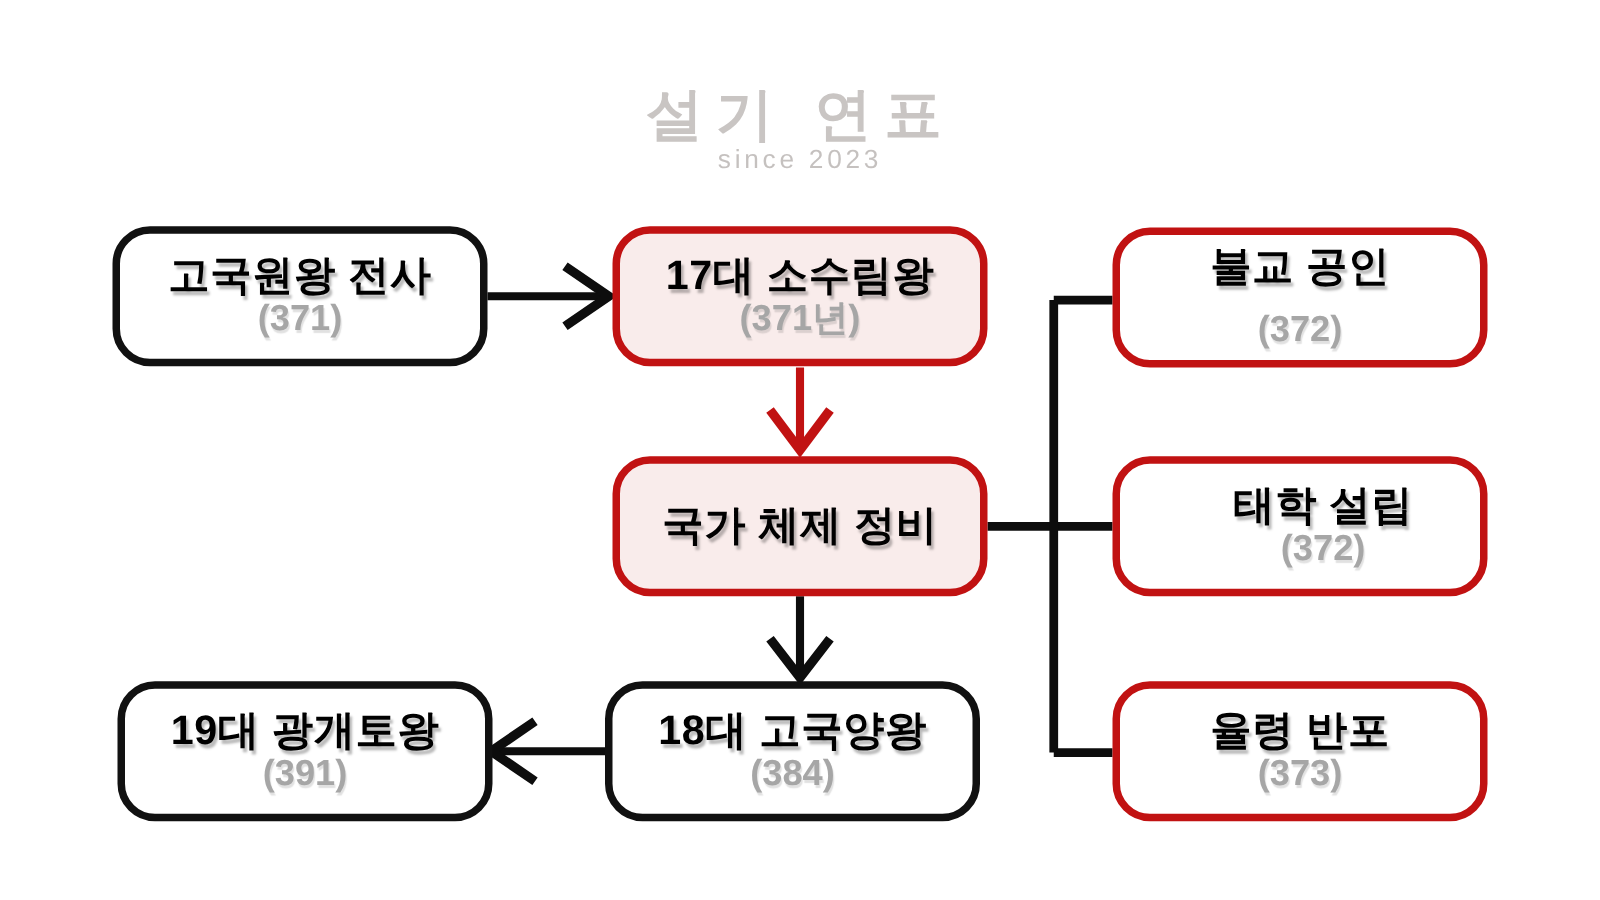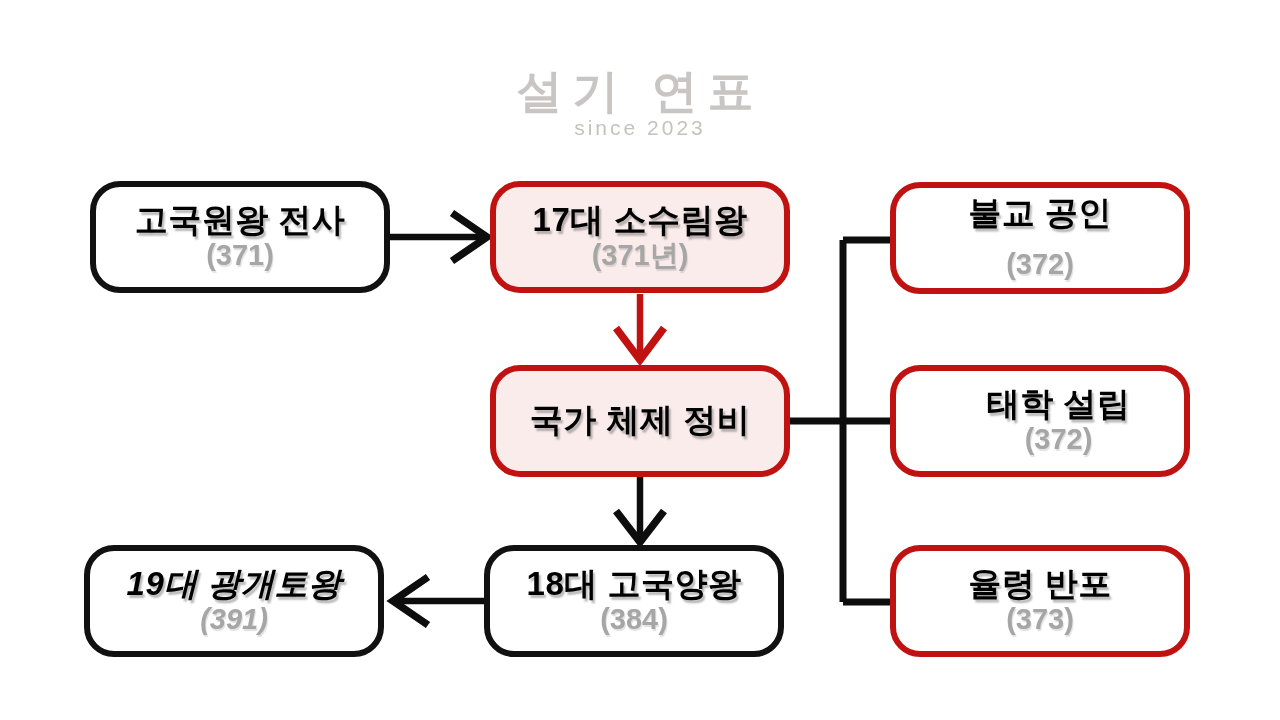--- a/index.html
+++ b/index.html
@@ -127,21 +127,21 @@
 
   <div class="node red filled" style="left:490px; top:365px;">
     <div class="title">국가 체제 정비</div>
     <div class="year"></div>
   </div>
   <div class="node red" style="left:890px; top:365px;padding-left:37px;">
     <div class="title">태학 설립</div>
     <div class="year">(372)</div>
   </div>
 
-  <div class="node black" style="left:84px; top:545px;font-style:italic;">
+  <div class="node black" style="left:94px; top:545px;">
     <div class="title">19대 광개토왕</div>
     <div class="year">(391)</div>
   </div>
   <div class="node black" style="left:484px; top:545px;">
     <div class="title">18대 고국양왕</div>
     <div class="year">(384)</div>
   </div>
   <div class="node red" style="left:890px; top:545px;">
     <div class="title">율령 반포</div>
     <div class="year">(373)</div>

